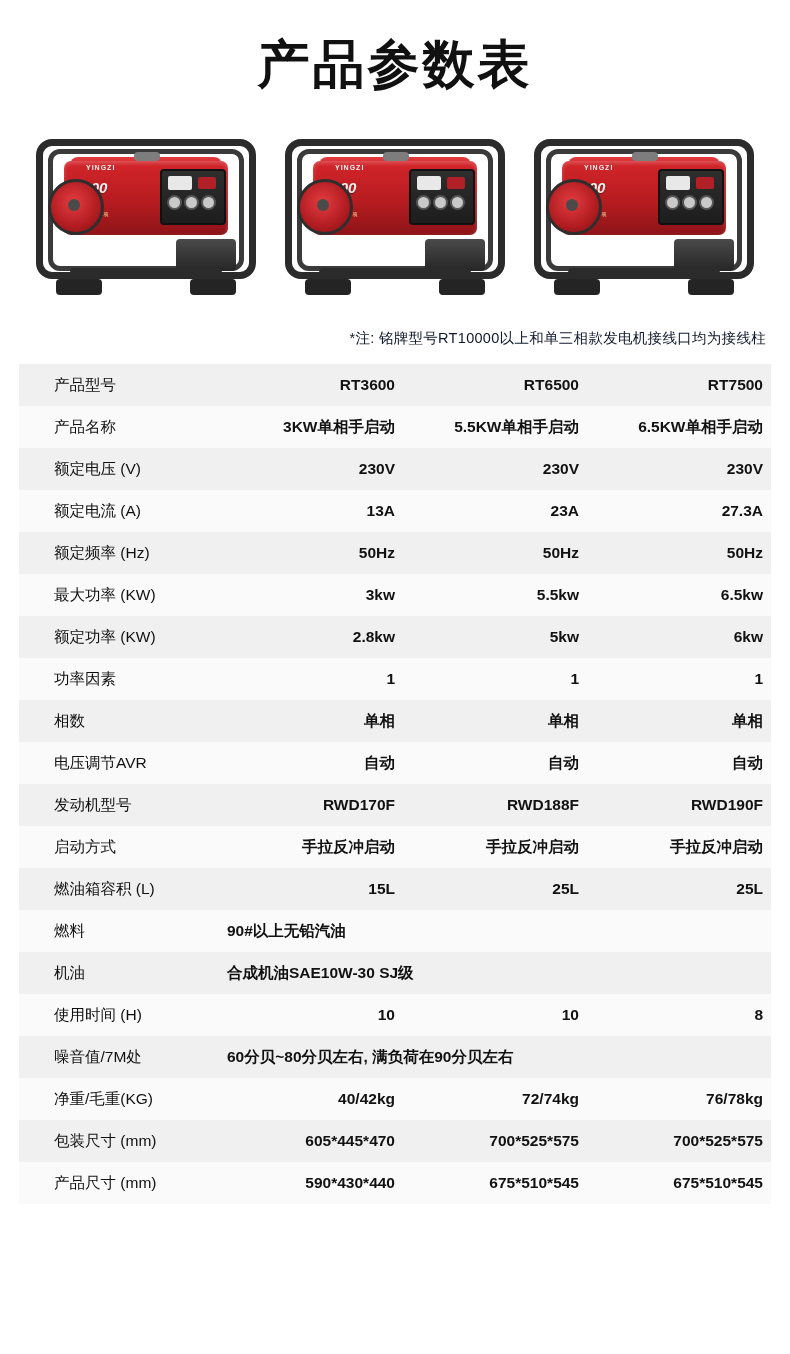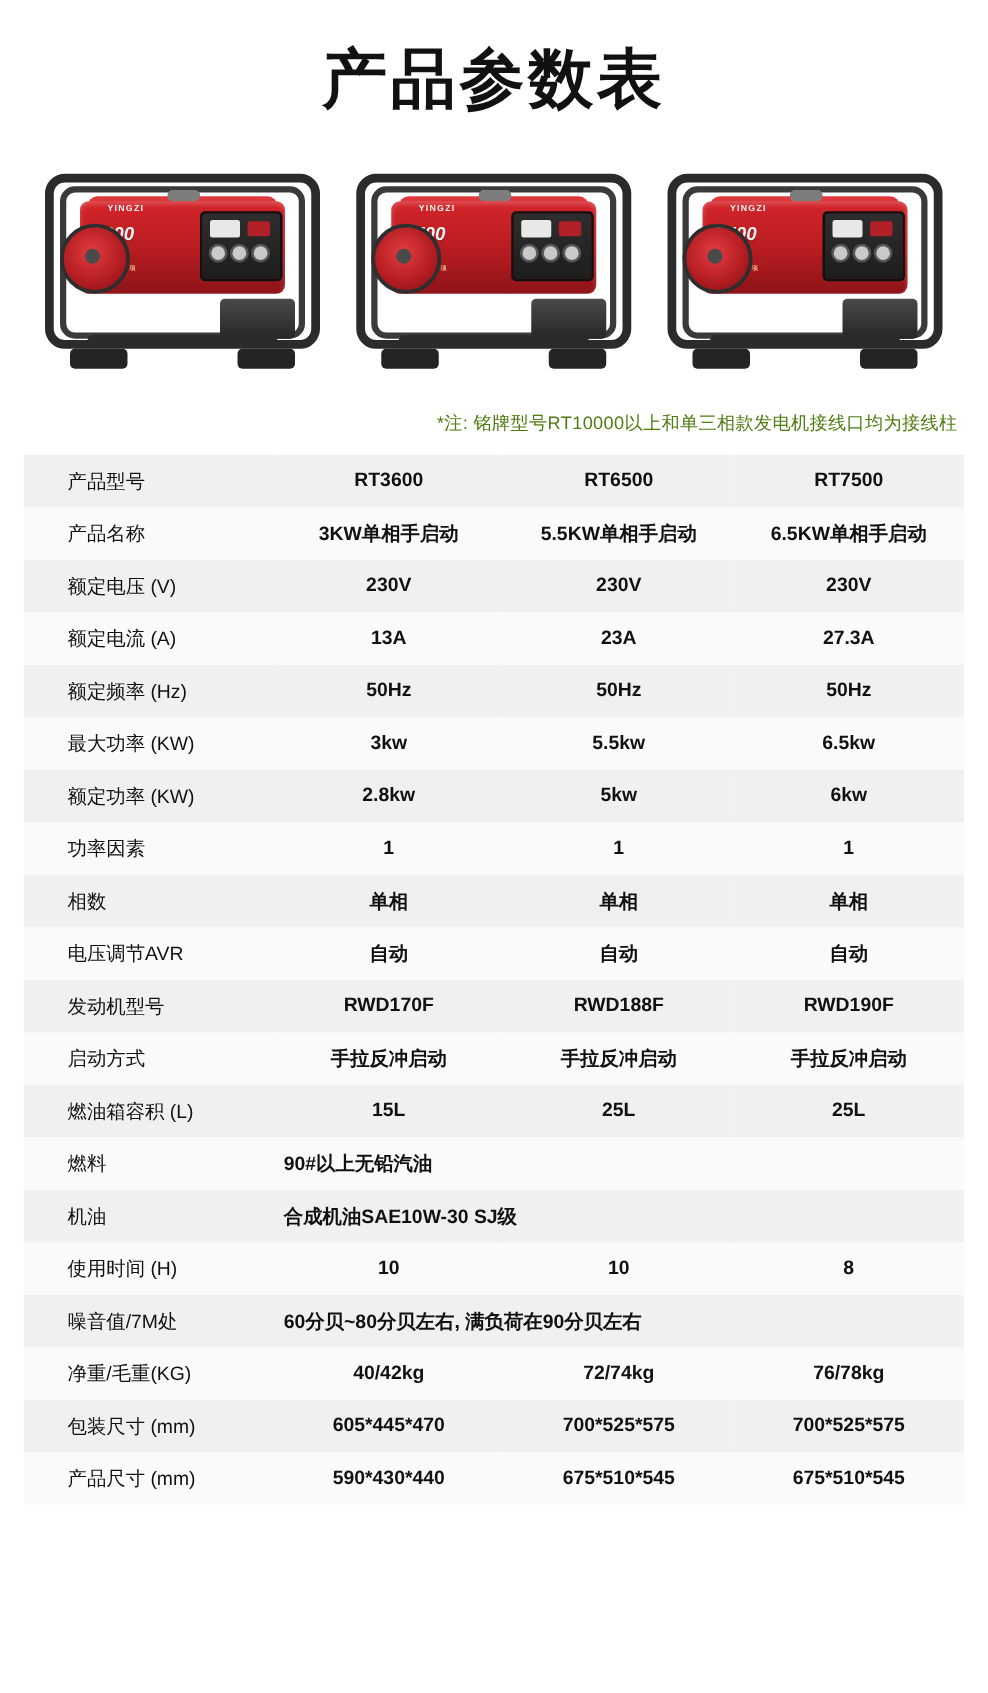--- a/index.html
+++ b/index.html
@@ -184,21 +184,21 @@
     bottom: 24px;
     width: 152px; height: 9px;
     background: #2b2b2b;
     border-radius: 5px;
   }
 
   
   .note {
     text-align: right;
     font-size: 14.5px;
-    color: #4d7c0f;
+    color: #0f172a;
     padding: 28px 24px 16px 0;
     letter-spacing: 0.3px;
   }
 
   
   .spec-table {
     width: 752px;
     margin: 0 auto;
     border-collapse: collapse;
     table-layout: fixed;
@@ -214,21 +214,21 @@
   .spec-table tr:nth-child(even) { background: #fafafa; }
   .spec-table td.label {
     width: 200px;
     padding-left: 35px;
     color: #111;
     font-weight: normal;
     text-align: left;
     font-size: 15.5px;
   }
   .spec-table td.val {
-    text-align: center;
+    text-align: right;
     font-weight: bold;
     color: #111;
     font-size: 15.5px;
   }
   .spec-table td.val.span {
     text-align: left;
   }
 </style>
 </head>
 <body>

